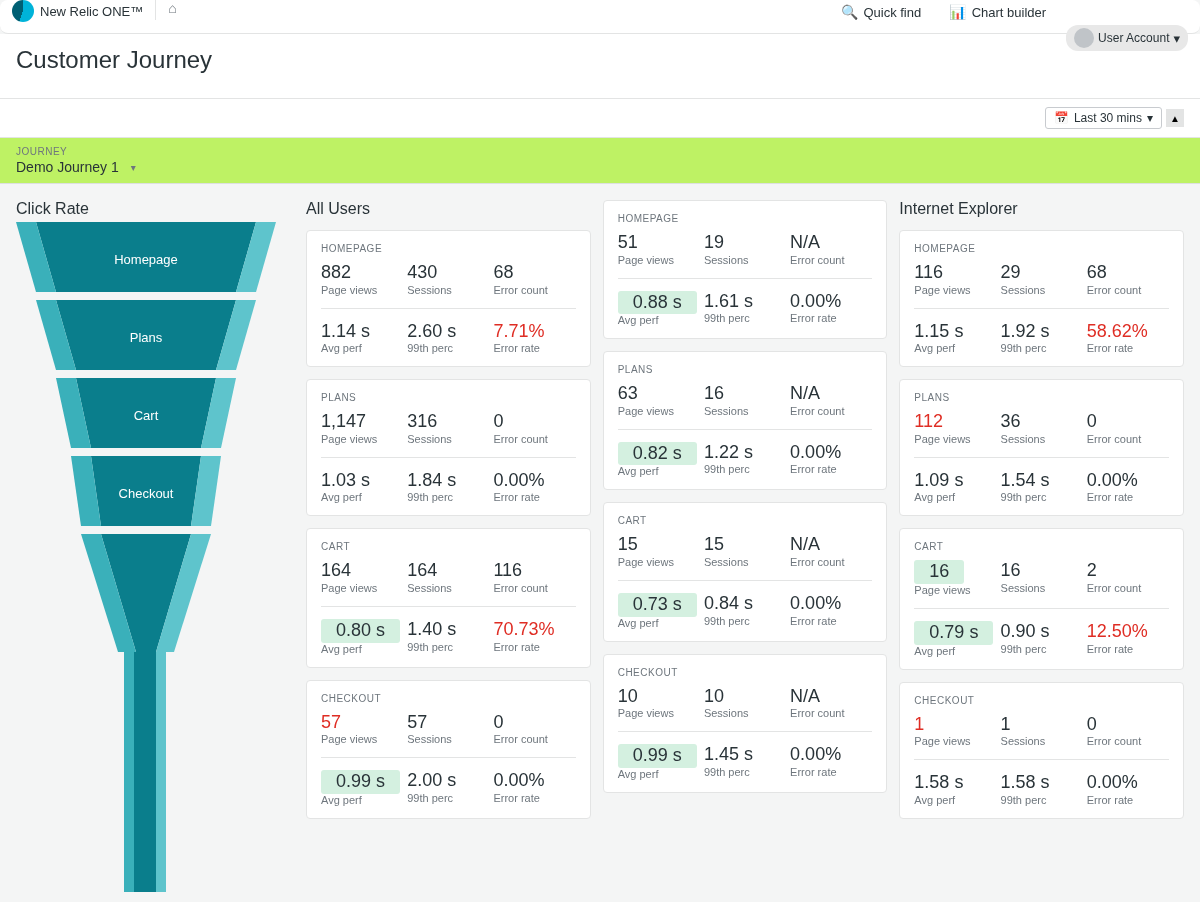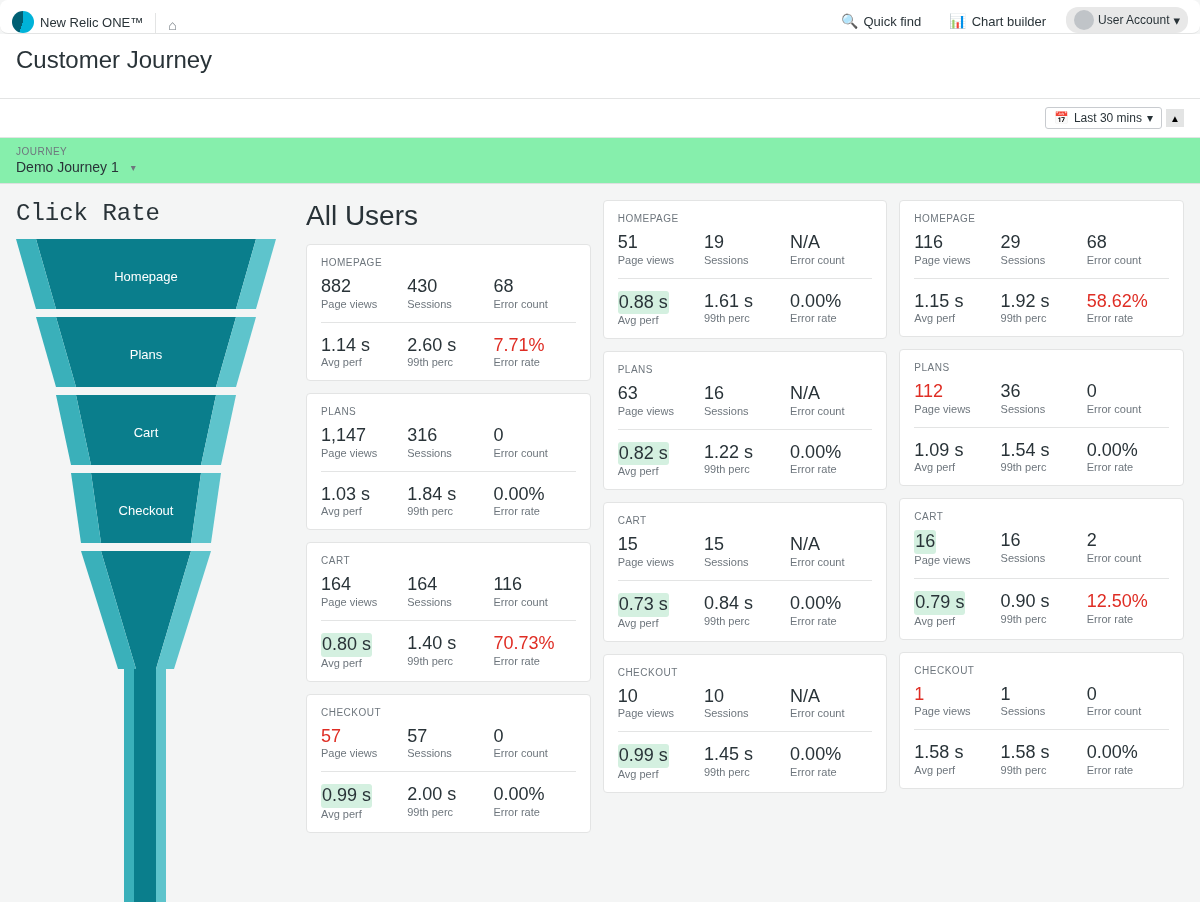--- a/index.html
+++ b/index.html
@@ -1,65 +1,65 @@
 <!DOCTYPE html>
 <html><head>
   <meta charset="utf-8">
   <style>
     * { box-sizing: border-box; margin: 0; padding: 0; }
     body { font-family: -apple-system, BlinkMacSystemFont, 'Segoe UI', sans-serif; background: #f4f5f5; color: #293338; font-size: 13px; }
 
     
     .top-nav {
-      display: flex; align-items: flex-end; background: #fff; border-bottom: 1px solid #e3e4e4;
+      display: flex; align-items: flex-start; background: #fff; border-bottom: 1px solid #e3e4e4;
       padding: 0 12px; height: 34px; gap: 12px; border-radius: 8px;
     }
     .top-nav-logo { display: flex; align-items: center; gap: 6px; }
     .logo-circle { width: 22px; height: 22px; border-radius: 50%; background: conic-gradient(#00b3d9 0deg 200deg, #005f73 200deg 360deg); }
     .nav-divider { width: 1px; height: 20px; background: #e3e4e4; }
     .home-icon { color: #6e767d; font-size: 14px; cursor: pointer; }
     .nav-spacer { flex: 1; }
     .nav-btn { display: flex; align-items: center; gap: 5px; color: #293338; font-size: 13px; cursor: pointer; padding: 4px 8px; border-radius: 3px; }
     .nav-icon { font-size: 14px; }
-    .user-pill { display: flex; align-items: center; gap: 4px; background: #e8e8e8; padding: 3px 8px; border-radius: 12px; cursor: pointer; }
+    .user-pill { display: flex; align-items: center; gap: 4px; background: #e8e8e8; padding: 3px 8px; border-radius: 12px; cursor: pointer; margin-top: 25px; }
     .user-avatar { width: 20px; height: 20px; background: #c0c4c8; border-radius: 50%; }
     .user-name { color: #293338; font-size: 12px; }
 
     
     .page-header { background: #fff; padding: 12px 16px 24px; border-bottom: 1px solid #e3e4e4; }
     .page-title { font-size: 24px; font-weight: 300; color: #293338; }
     .time-control { display: flex; justify-content: flex-end; padding: 8px 16px; background: #fff; border-bottom: 1px solid #e3e4e4; align-items: center; gap: 4px; }
     .time-btn { display: flex; align-items: center; gap: 5px; font-size: 12px; color: #293338; cursor: pointer; background: #fff; border: 1px solid #c8cbcf; border-radius: 3px; padding: 3px 8px; }
     .scroll-btn { background: #e3e4e4; border: none; width: 18px; height: 18px; display: flex; align-items: center; justify-content: center; cursor: pointer; font-size: 10px; }
 
     
-    .journey-bar { background: #86efac; padding: 8px 16px; border-bottom: 1px solid #dde0e0; }
+    .journey-bar { background: #bef264; padding: 8px 16px; border-bottom: 1px solid #dde0e0; }
     .journey-label { font-size: 10px; color: #6e767d; text-transform: uppercase; letter-spacing: 0.5px; margin-bottom: 2px; }
     .journey-select { display: flex; align-items: center; gap: 12px; font-size: 14px; color: #293338; cursor: pointer; }
     .journey-chevron { font-size: 10px; color: #6e767d; }
 
     
     .main-content { display: flex; padding: 16px; gap: 0; overflow-y: auto; }
 
     
     .funnel-section { width: 290px; flex-shrink: 0; }
-    .section-title { font-size: 24px; font-weight: 400; color: #293338; margin-bottom: 12px; font-family: Liberation Mono, monospace; }
+    .section-title { font-size: 16px; font-weight: 400; color: #293338; margin-bottom: 4px; }
 
     
     .columns { display: flex; gap: 12px; flex: 1; }
     .column { flex: 1; }
-    .column-title { font-size: 28px; font-weight: 400; color: #293338; margin-bottom: 12px; }
+    .column-title { font-size: 16px; font-weight: 400; color: #293338; margin-bottom: 12px; }
 
     
     .section-card { background: #fff; border: 1px solid #e3e4e4; border-radius: 4px; margin-bottom: 12px; padding: 12px 14px; }
     .section-name { font-size: 10px; color: #6e767d; text-transform: uppercase; letter-spacing: 0.5px; margin-bottom: 8px; }
 
     .metrics-grid { display: grid; grid-template-columns: 1fr 1fr 1fr; gap: 4px 4px; }
     .metric-value { font-size: 18px; font-weight: 300; color: #293338; line-height: 1.2; }
-    .metric-value.highlight-green { background: #d4f0e0; color: #293338; border-radius: 3px; padding: 1px 1px; display: inline-block; }
+    .metric-value.highlight-green { background: #d4f0e0; color: #293338; border-radius: 3px; padding: 1px 15px; display: inline-block; }
     .metric-value.highlight-red { color: #df2d24; }
     .metric-value.highlight-page-red { color: #df2d24; }
     .metric-label { font-size: 11px; color: #6e767d; }
 
     .divider-row { border: none; border-top: 1px solid #e3e4e4; margin: 8px 0; grid-column: 1/-1; }
 
     
     svg.funnel { width: 260px; height: 700px; }
   </style>
 </head>
@@ -368,20 +368,21 @@
               <div class="metric-label">99th perc</div>
             </div>
             <div>
               <div class="metric-value">0.00%</div>
               <div class="metric-label">Error rate</div>
             </div>
           </div>
         </div>
       </div>
       <div class="column">
+        <div class="column-title">Internet Explorer</div>
         <div class="section-card">
           <div class="section-name">HOMEPAGE</div>
           <div class="metrics-grid">
             <div>
               <div class="metric-value">116</div>
               <div class="metric-label">Page views</div>
             </div>
             <div>
               <div class="metric-value">29</div>
               <div class="metric-label">Sessions</div>

